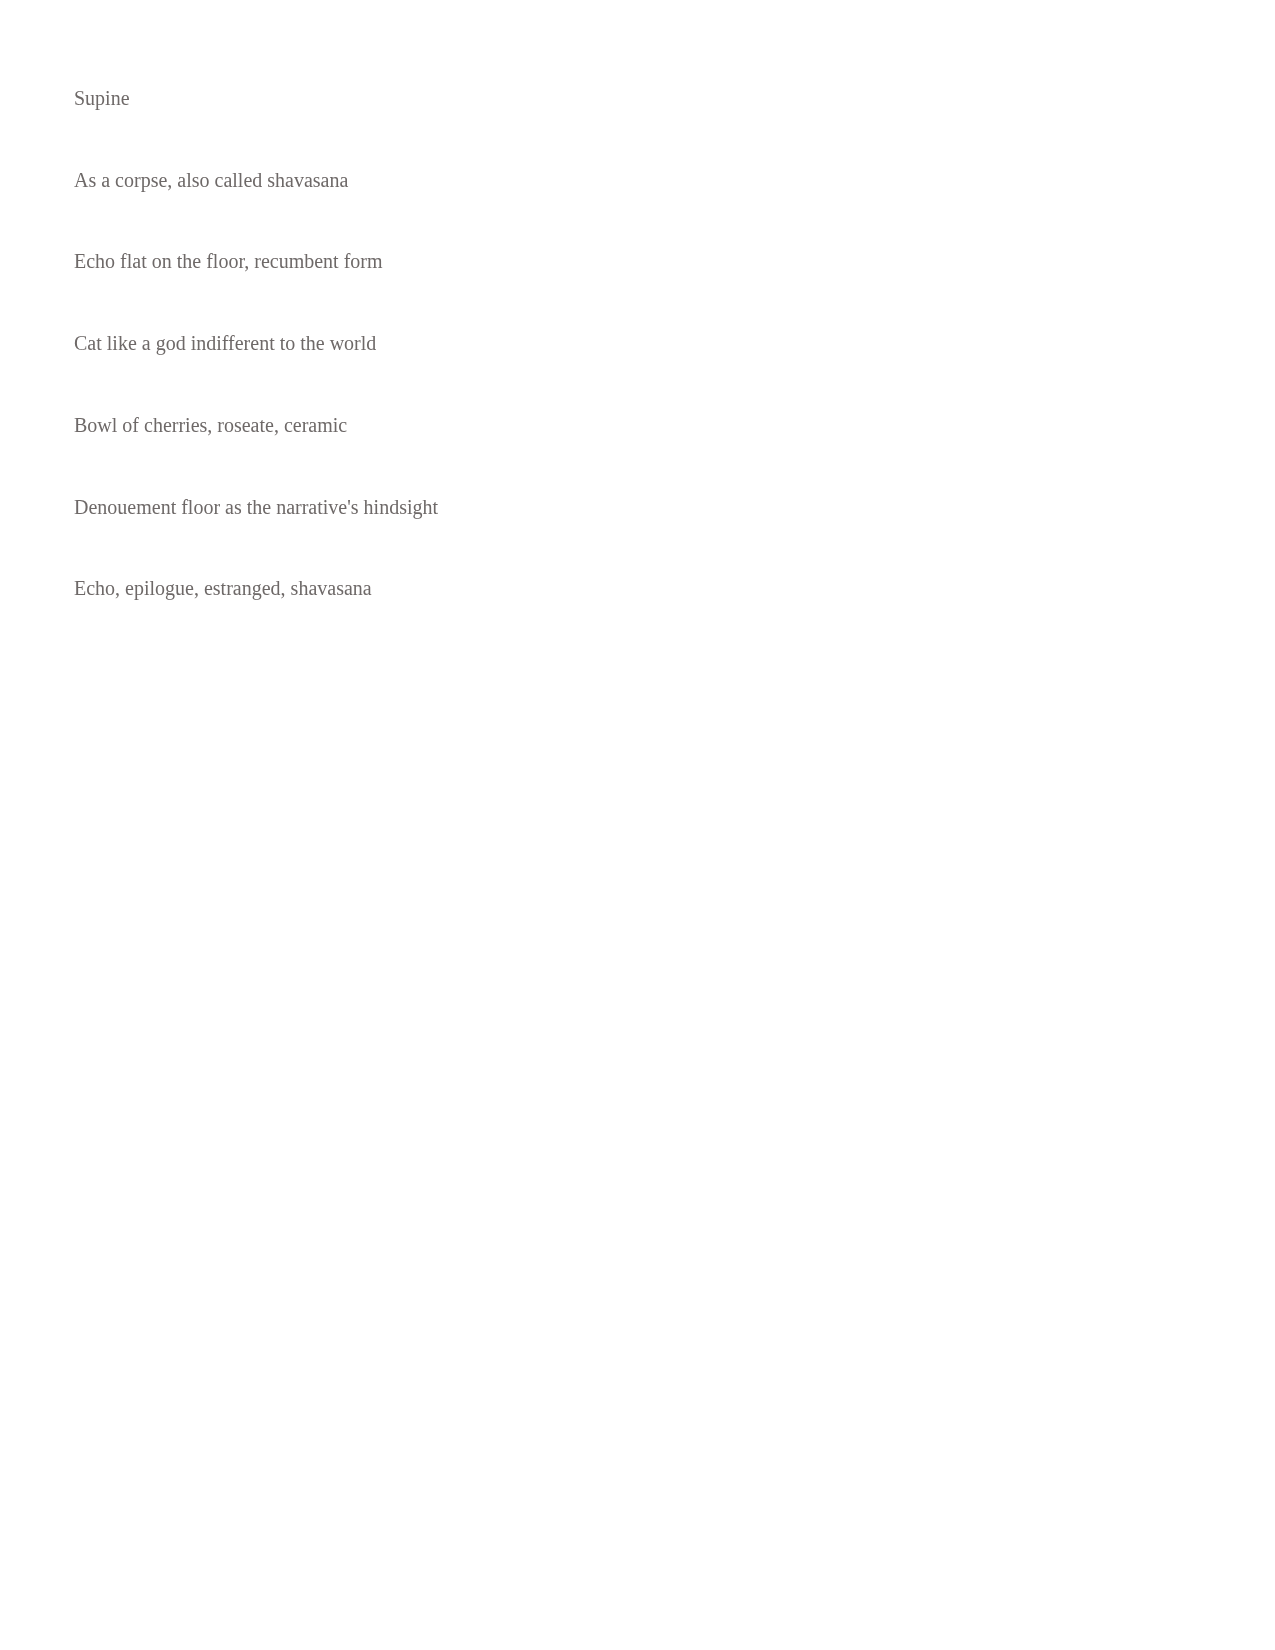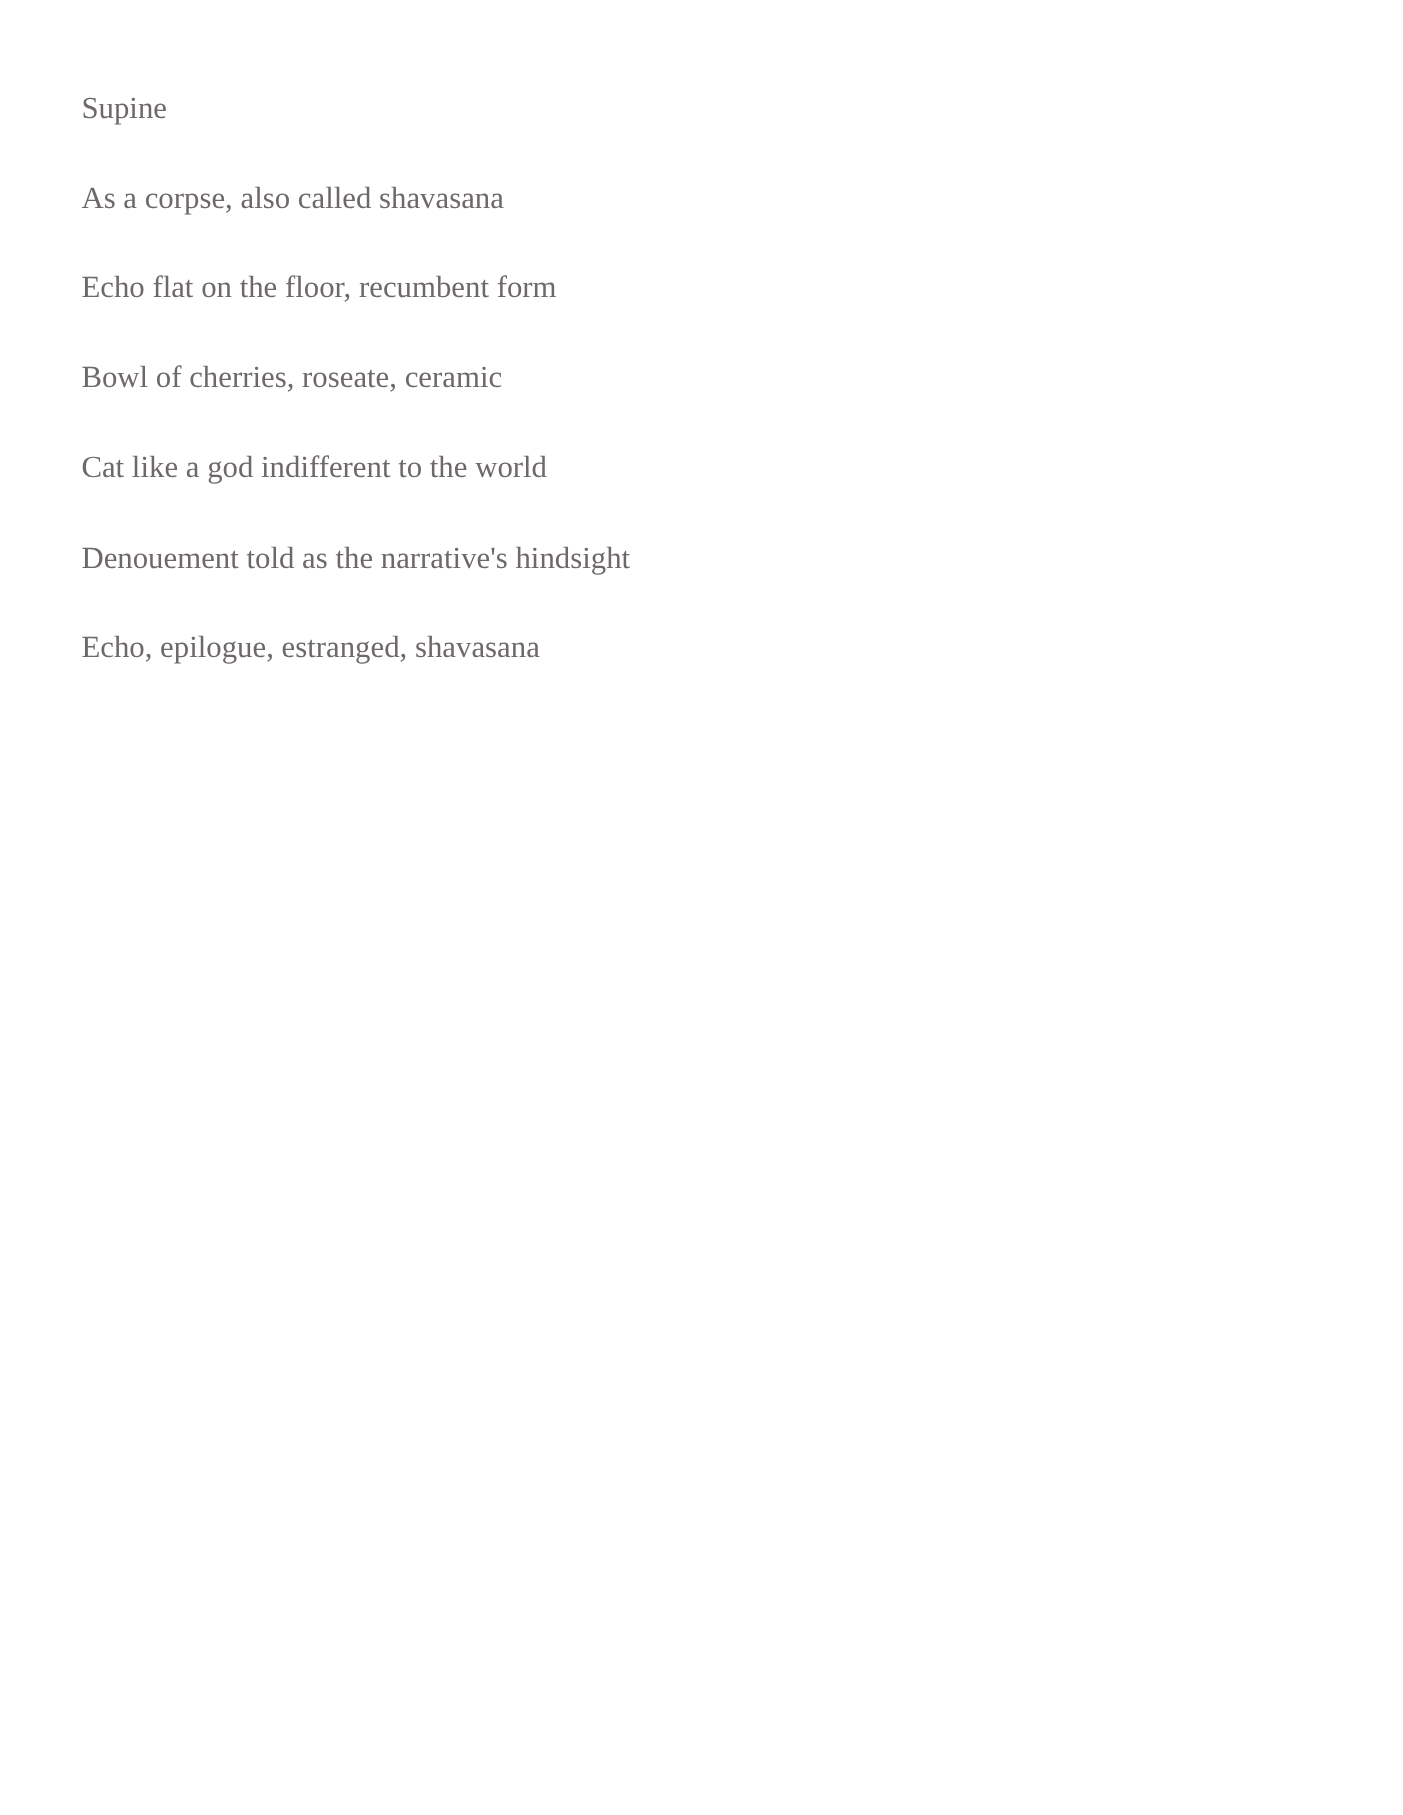--- a/index.html
+++ b/index.html
@@ -14,32 +14,32 @@
     overflow: hidden;
   }
   .page {
     position: absolute;
     left: 74px;
     top: 58px;
     right: 74px;
   }
   .line {
     font-family: "Liberation Serif", "DejaVu Serif", serif;
-    font-size: 28px;
+    font-size: 20px;
     line-height: 81.7px;
     color: var(--text, #6e6968);
     margin: 0;
     white-space: pre-wrap;
     -webkit-font-smoothing: antialiased;
   }
 </style>
 </head>
 <body>
 
 <div class="page">
   <p class="line">Supine</p>
   <p class="line">As a corpse, also called shavasana</p>
   <p class="line">Echo flat on the floor, recumbent form</p>
+  <p class="line">Cat like a god indifferent to the world</p>
   <p class="line">Bowl of cherries, roseate, ceramic</p>
-  <p class="line">Cat like a god indifferent to the world</p>
-  <p class="line">Denouement told as the narrative's hindsight</p>
+  <p class="line">Denouement floor as the narrative's hindsight</p>
   <p class="line">Echo, epilogue, estranged, shavasana</p>
 </div>
 
 </body></html>

